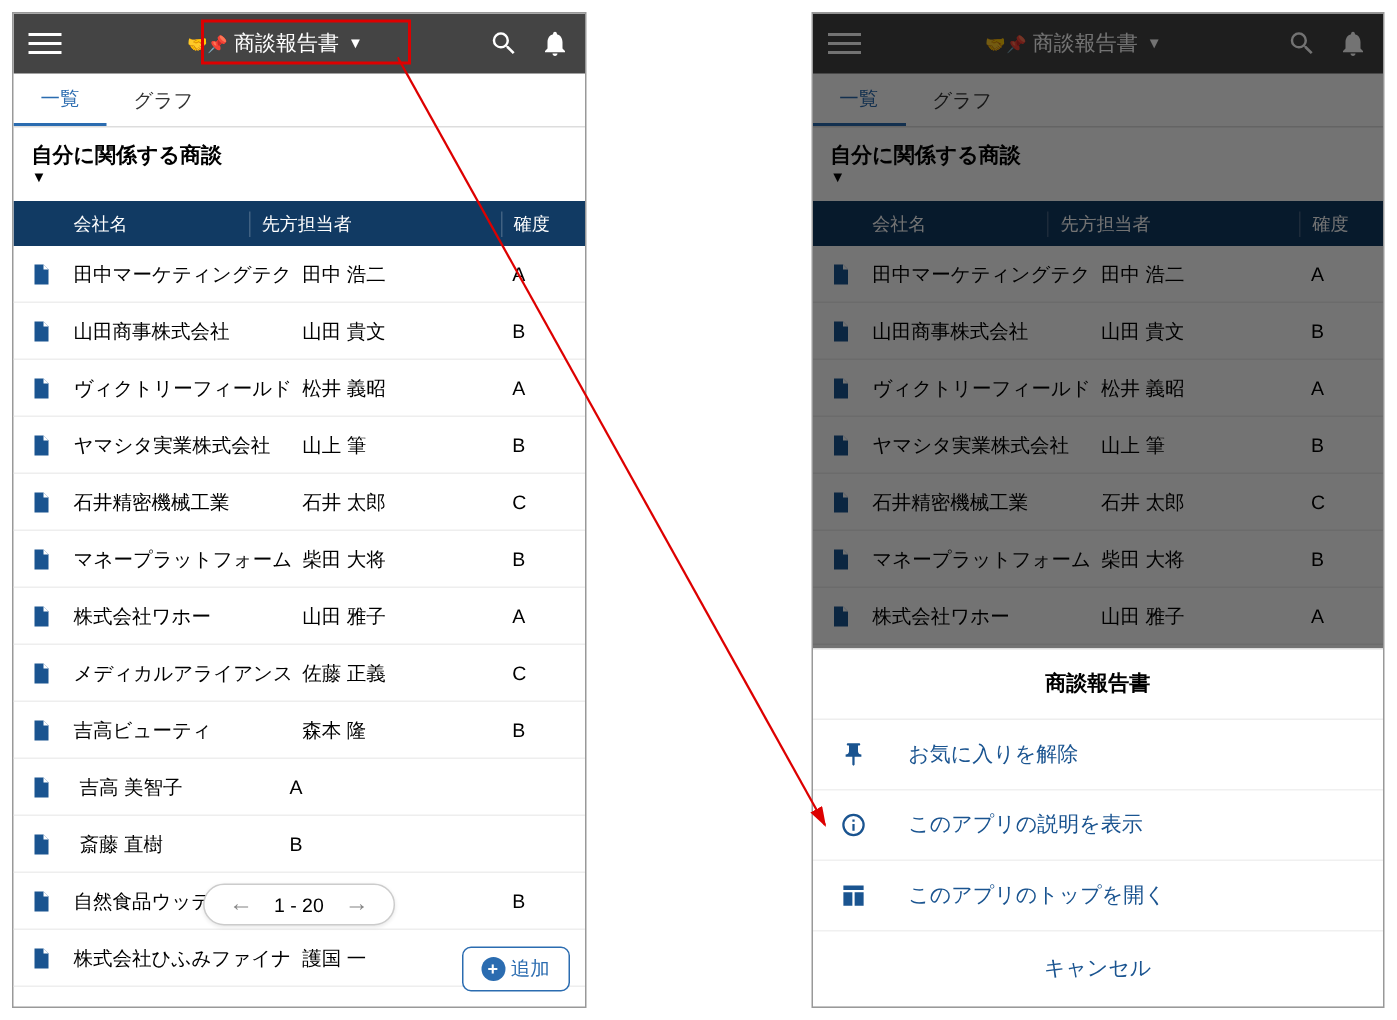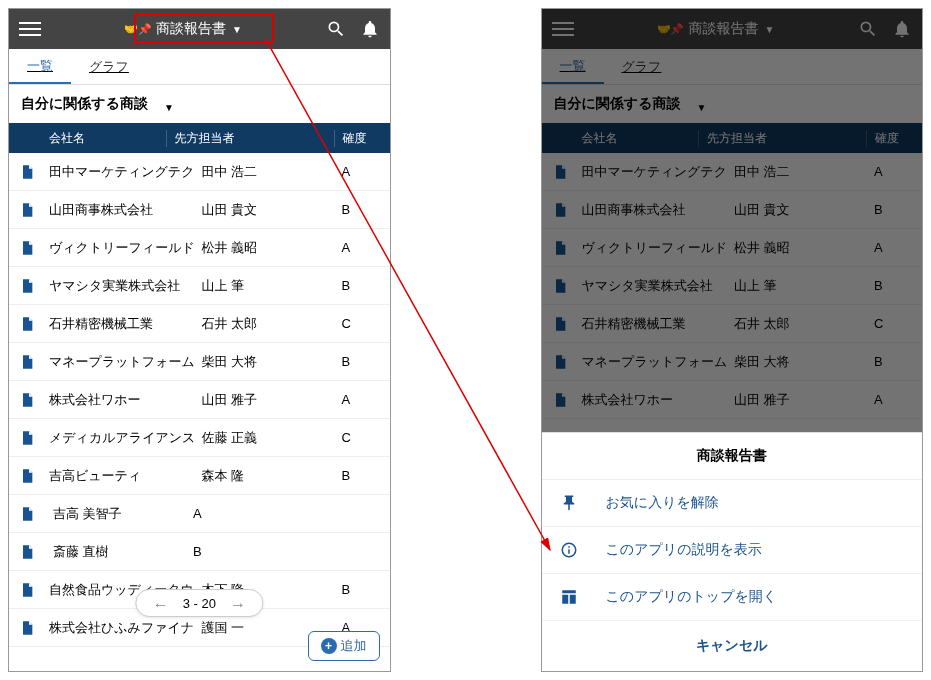--- a/index.html
+++ b/index.html
@@ -10,24 +10,24 @@
 .header { height: 40px; background: #444; color: #fff; display: flex; align-items: center; padding: 0 10px; position: relative; }
 .menu-icon { width: 22px; height: 22px; display: flex; flex-direction: column; justify-content: center; gap: 4px; cursor: pointer; }
 .menu-icon span { height: 2px; background: #fff; display: block; }
 .header-title-wrap { flex: 1; display: flex; justify-content: center; align-items: center; gap: 4px; cursor: pointer; font-size: 14px; }
 .title-icons { font-size: 11px; }
 .dropdown-caret { font-size: 10px; margin-left: 2px; }
 .header-right { display: flex; gap: 14px; align-items: center; }
 .header-right svg { width: 20px; height: 20px; fill: #fff; cursor: pointer; }
 .red-box { position: absolute; border: 2px solid #d00; pointer-events: none; }
 .red-box.title-box { top: 4px; left: 125px; width: 140px; height: 30px; }
-.tabs { display: flex; border-bottom: 1px solid #ddd; height: 36px; text-decoration: underline; }
+.tabs { display: flex; border-bottom: 1px solid #ddd; height: 36px; }
 .tab { padding: 0 18px; display: flex; align-items: center; cursor: pointer; font-size: 13px; color: #333; }
 .tab.active { border-bottom: 2px solid #2b6cb0; color: #2b6cb0; font-weight: 500; }
-.filter-row { padding: 10px 12px; display: flex; align-items: flex-end; gap: 16px; cursor: pointer; font-weight: 600; font-size: 14px; }
+.filter-row { padding: 10px 12px; display: flex; align-items: flex-start; gap: 0; cursor: pointer; font-weight: 600; font-size: 14px; flex-direction: column; }
 .filter-row .caret { font-size: 10px; }
 .col-header { display: flex; background: #113a63; color: #fff; font-size: 12px; height: 30px; align-items: center; }
 .col-icon { width: 36px; }
 .col-company { flex: 1; padding-left: 4px; }
 .col-contact { width: 140px; padding-left: 8px; border-left: 1px solid rgba(255,255,255,0.2); }
 .col-rank { width: 56px; padding-left: 8px; border-left: 1px solid rgba(255,255,255,0.2); margin-left: 28px; }
 .table-body { }
 .row { display: flex; height: 38px; align-items: center; border-bottom: 1px solid #eee; cursor: pointer; font-size: 13px; }
 .row .ficon { width: 36px; display: flex; justify-content: center; }
 .row .ficon svg { width: 16px; height: 18px; }
@@ -35,21 +35,21 @@
 .row .c2 { width: 140px; padding-left: 8px; white-space: nowrap; overflow: hidden; }
 .row .c3 { width: 56px; padding-left: 8px; }
 .pager { position: absolute; bottom: 54px; left: 50%; transform: translateX(-50%); background: #fff; border: 1px solid #ccc; border-radius: 20px; padding: 4px 16px; display: flex; align-items: center; gap: 14px; font-size: 13px; box-shadow: 0 1px 3px rgba(0,0,0,0.1); z-index: 2; }
 .pager .arrow { color: #888; cursor: pointer; font-size: 16px; }
 .add-btn { position: absolute; bottom: 10px; right: 10px; border: 1px solid #2b6cb0; color: #2b6cb0; background: #fff; border-radius: 6px; padding: 5px 12px; display: flex; align-items: center; gap: 4px; cursor: pointer; font-size: 13px; z-index: 2; }
 .add-btn .plus { width: 16px; height: 16px; border-radius: 50%; background: #2b6cb0; color: #fff; display: flex; align-items: center; justify-content: center; font-size: 12px; font-weight: bold; }
 .sheet { position: absolute; left: 0; right: 0; bottom: 0; background: #fff; z-index: 10; border-top: 1px solid #ddd; }
 .sheet-title { text-align: center; padding: 14px 0; font-weight: 600; font-size: 14px; border-bottom: 1px solid #eee; }
 .sheet-item { display: flex; align-items: center; gap: 28px; padding: 14px 18px; color: #1a5490; cursor: pointer; border-bottom: 1px solid #f0f0f0; font-size: 14px; }
 .sheet-item svg { width: 18px; height: 18px; fill: #1a5490; }
-.sheet-cancel { text-align: center; padding: 16px 0; color: #1a5490; cursor: pointer; font-size: 14px; font-weight: 700; }
+.sheet-cancel { text-align: center; padding: 16px 0; color: #1a5490; cursor: pointer; font-size: 14px; font-weight: 400; }
 .annotation-arrow { position: absolute; top: 38px; left: 265px; width: 290px; height: 520px; z-index: 20; pointer-events: none; }
 </style>
 </head>
 <body>
 
 <div class="wrapper">
 
 <div class="phone">
   <div class="header">
     <div class="menu-icon">
@@ -229,21 +229,21 @@
             </svg>
           </div>
           <div class="c1">株式会社ひふみファイナン</div>
           <div class="c2">護国 一</div>
           <div class="c3">A</div>
         </div>
       </div>
 
   <div class="pager">
     <span class="arrow">←</span>
-    <span>3 - 20</span>
+    <span>1 - 20</span>
     <span class="arrow">→</span>
   </div>
 
   <div class="add-btn">
     <span class="plus">+</span>
     <span>追加</span>
   </div>
 </div>
 
 <div class="phone">

